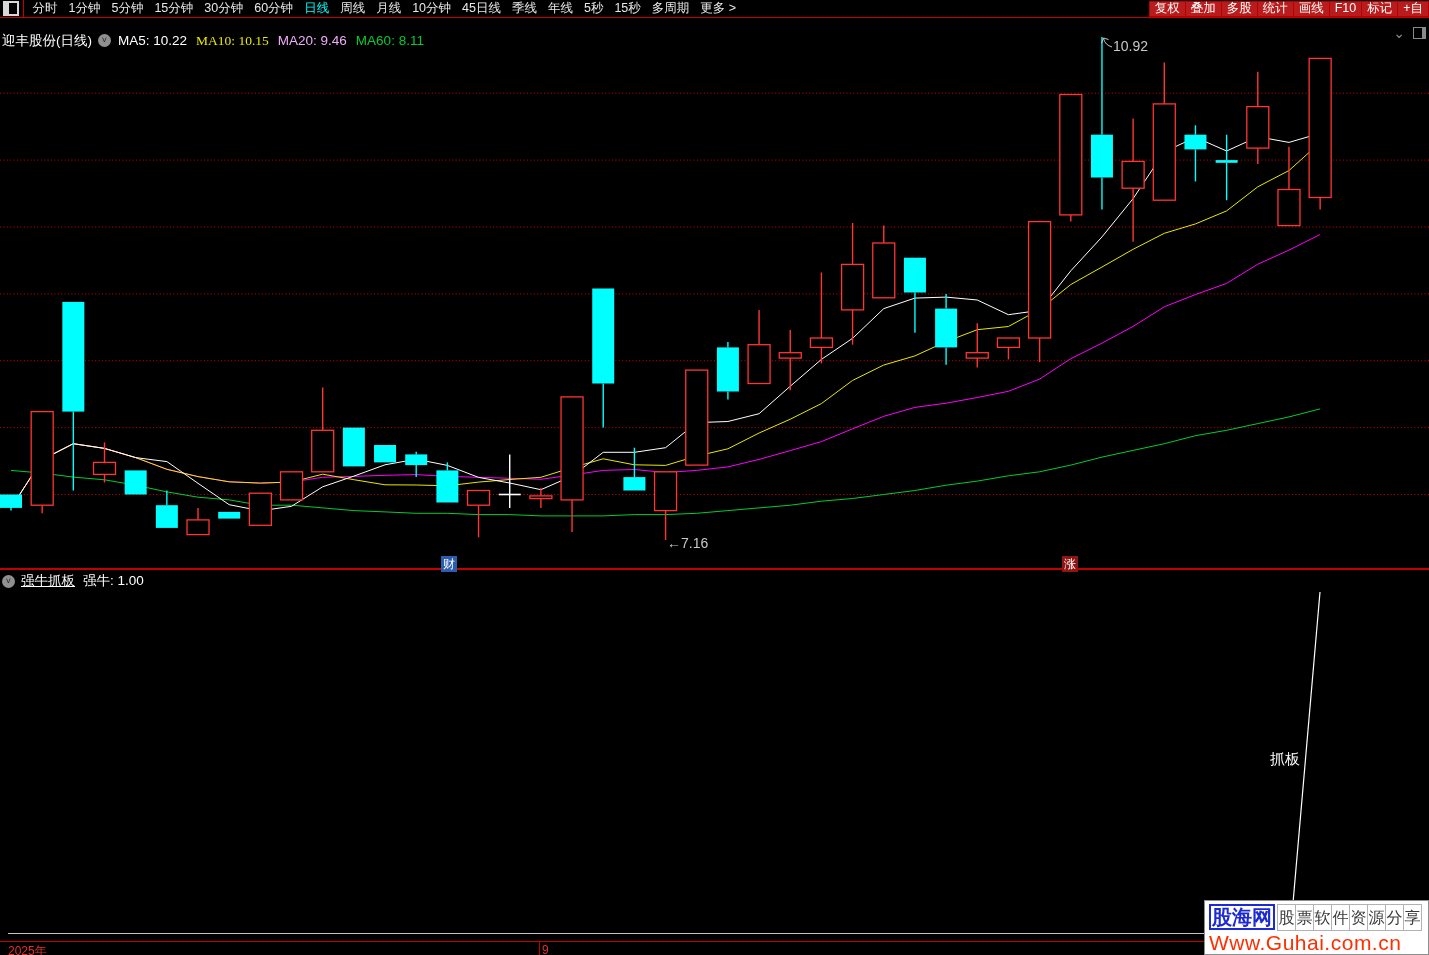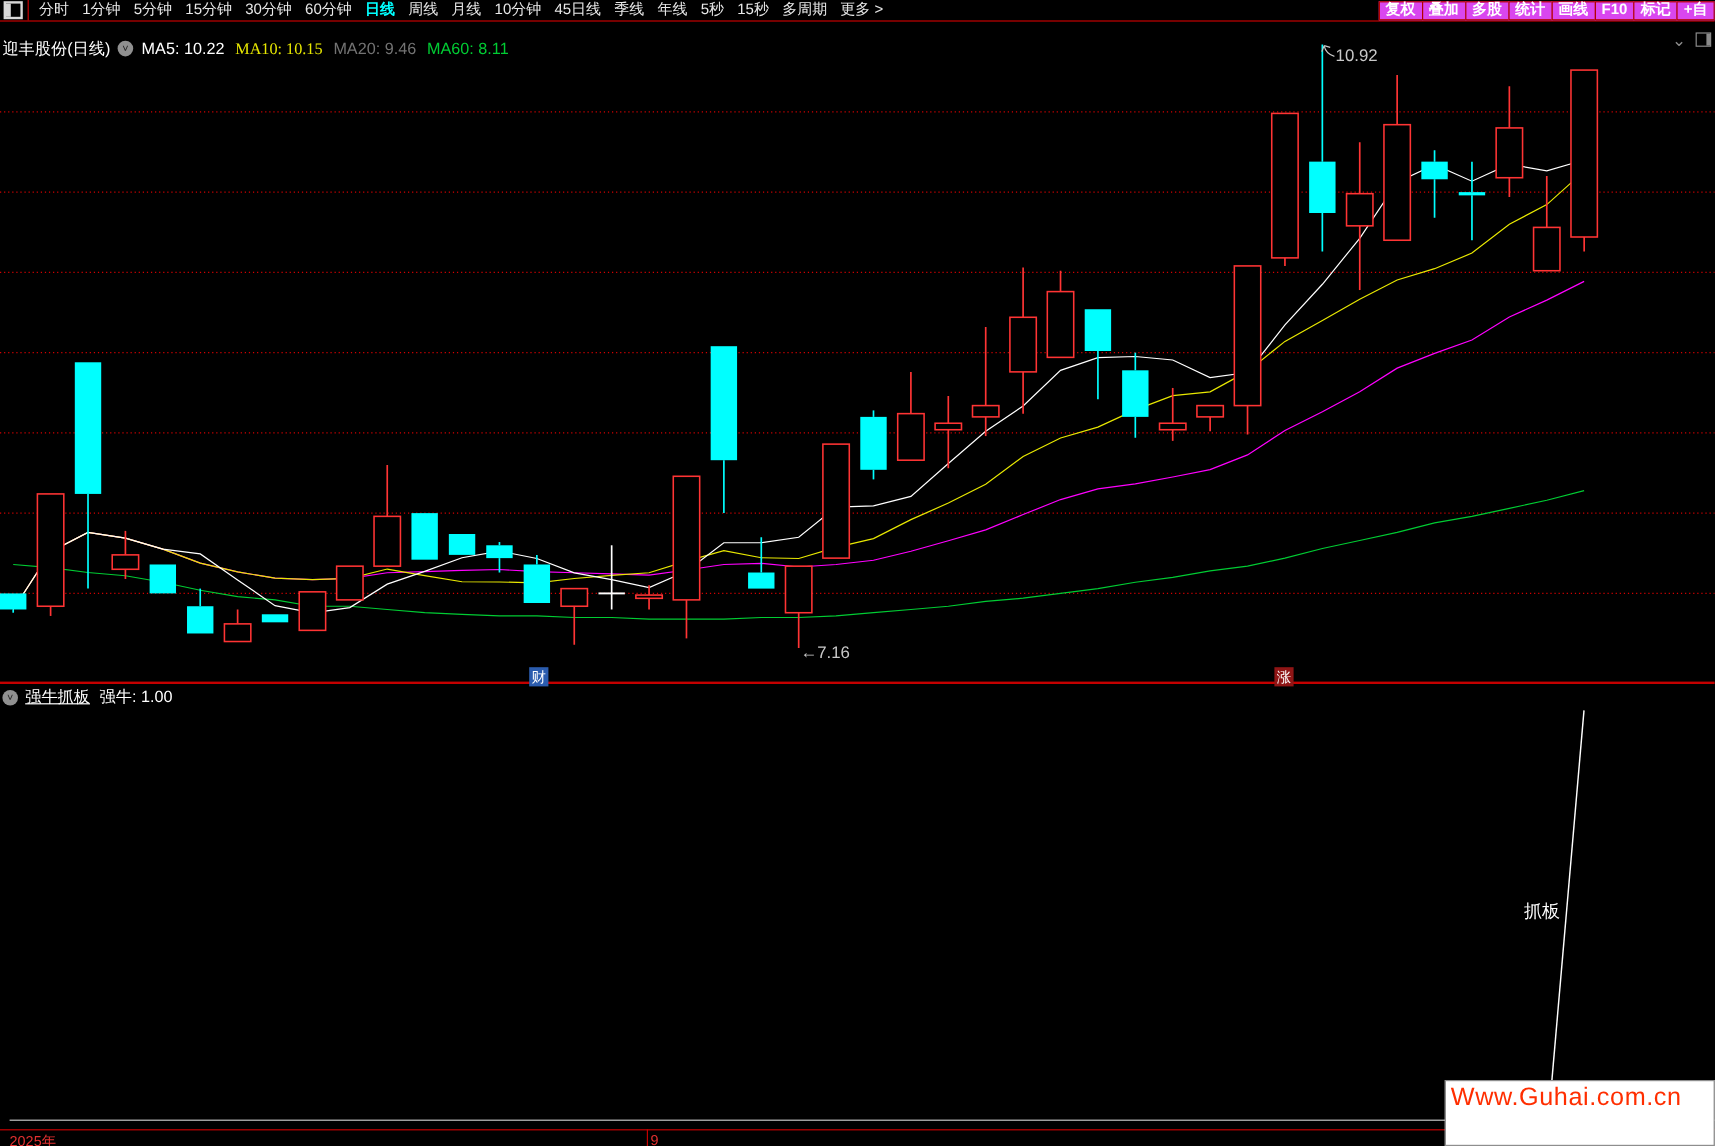--- a/index.html
+++ b/index.html
@@ -9,24 +9,24 @@
   
   .toolbar{position:absolute;top:0;left:0;width:1429px;height:17px;
            border-bottom:1px solid #c40000;display:flex;align-items:center;
            font-size:12.5px;color:#e8e8e8;white-space:nowrap;}
   .win-icon{width:12px;height:11px;border:2px solid #d8d8d8;margin:0 4px 0 3px;
             position:relative;background:#000;}
   .win-icon::after{content:"";position:absolute;left:0;top:0;width:4px;height:11px;background:#d8d8d8;}
   .tb-sep{width:1px;height:17px;background:#c40000;margin-right:3px;}
   .periods{display:flex;align-items:center;}
   .period{padding:0 5.5px;cursor:default;}
-  .period.active{color:#00ffff;font-weight:bold;}
+  .period.active{color:#00ffff;}
   .toolbar-right{margin-left:auto;display:flex;align-items:center;border-left:1px solid #c40000;}
   .tb-btn{border:1px solid #b40000;margin-left:-1px;height:14px;line-height:13px;
-          padding:0 5px;color:#fff;background:#d946ef;font-size:12.5px;font-weight:bold;}
+          padding:0 5px;color:#fff;background:#b91c1c;font-size:12.5px;}
 
   
   .infobar{position:absolute;top:32px;left:2px;height:17px;display:flex;
            align-items:center;font-size:13.5px;color:#fff;white-space:nowrap;}
   .stock-title{margin-right:6px;}
   .circ-icon{width:13px;height:13px;border-radius:50%;background:#909090;color:#1c1c1c;
              font-size:9px;line-height:12px;text-align:center;margin-right:7px;display:inline-block;}
   .ma-label{margin-right:9px;}
   .infobar-icons{position:absolute;top:27px;right:3px;display:flex;gap:8px;align-items:center;color:#8a8a8a;}
   .chev-glyph{font-size:14px;line-height:12px;}
@@ -98,21 +98,21 @@
       <span class="tb-btn">画线</span>
       <span class="tb-btn">F10</span>
       <span class="tb-btn">标记</span>
       <span class="tb-btn">+自</span>
     </div>
 </div>
 
 <div class="infobar">
   <span class="stock-title">迎丰股份(日线)</span>
   <span class="circ-icon">˅</span>
-  <span id="ma-labels"><span class="ma-label" style="color: rgb(255, 255, 255); text-align: right;">MA5: 10.22</span><span class="ma-label" style="color: rgb(232, 232, 0); font-family: Liberation Serif, serif;">MA10: 10.15</span><span class="ma-label" style="color: #737373; text-align: right;">MA20: 9.46</span><span class="ma-label" style="color: rgb(0, 204, 51);">MA60: 8.11</span></span>
+  <span id="ma-labels"><span class="ma-label" style="color: rgb(255, 255, 255); text-align: right;">MA5: 10.22</span><span class="ma-label" style="color: rgb(232, 232, 0); font-family: Liberation Serif, serif;">MA10: 10.15</span><span class="ma-label" style="color: #f0abfc; text-align: right;">MA20: 9.46</span><span class="ma-label" style="color: rgb(0, 204, 51);">MA60: 8.11</span></span>
 </div>
 <div class="infobar-icons">
   <span class="chev-glyph">⌄</span>
   <span class="panel-icon"></span>
 </div>
 
 <svg id="kline-svg" width="1429" height="552">
     <line x1="0" y1="75.2" x2="1429" y2="75.2" stroke="#d40000" stroke-width="1" stroke-dasharray="1,2.4"></line>
     <line x1="0" y1="142.1" x2="1429" y2="142.1" stroke="#d40000" stroke-width="1" stroke-dasharray="1,2.4"></line>
     <line x1="0" y1="209.0" x2="1429" y2="209.0" stroke="#d40000" stroke-width="1" stroke-dasharray="1,2.4"></line>
@@ -325,14 +325,27 @@
   </svg>
 <div class="signal-label">抓板</div>
 
 <div class="hline-white"></div>
 <div class="hline-red"></div>
 <span class="axis-year">2025年</span>
 <div class="month-tick"></div>
 <span class="axis-month">9</span>
 
 <div class="watermark">
+  <div class="wm-row1">
+    <span class="wm-site">股海网</span>
+    <span class="wm-tagline" id="wm-tagline">
+        <span class="wm-cell">股</span>
+        <span class="wm-cell">票</span>
+        <span class="wm-cell">软</span>
+        <span class="wm-cell">件</span>
+        <span class="wm-cell">资</span>
+        <span class="wm-cell">源</span>
+        <span class="wm-cell">分</span>
+        <span class="wm-cell">享</span>
+      </span>
+  </div>
   <div class="wm-url">Www.Guhai.com.cn</div>
 </div>
 
 </body></html>

